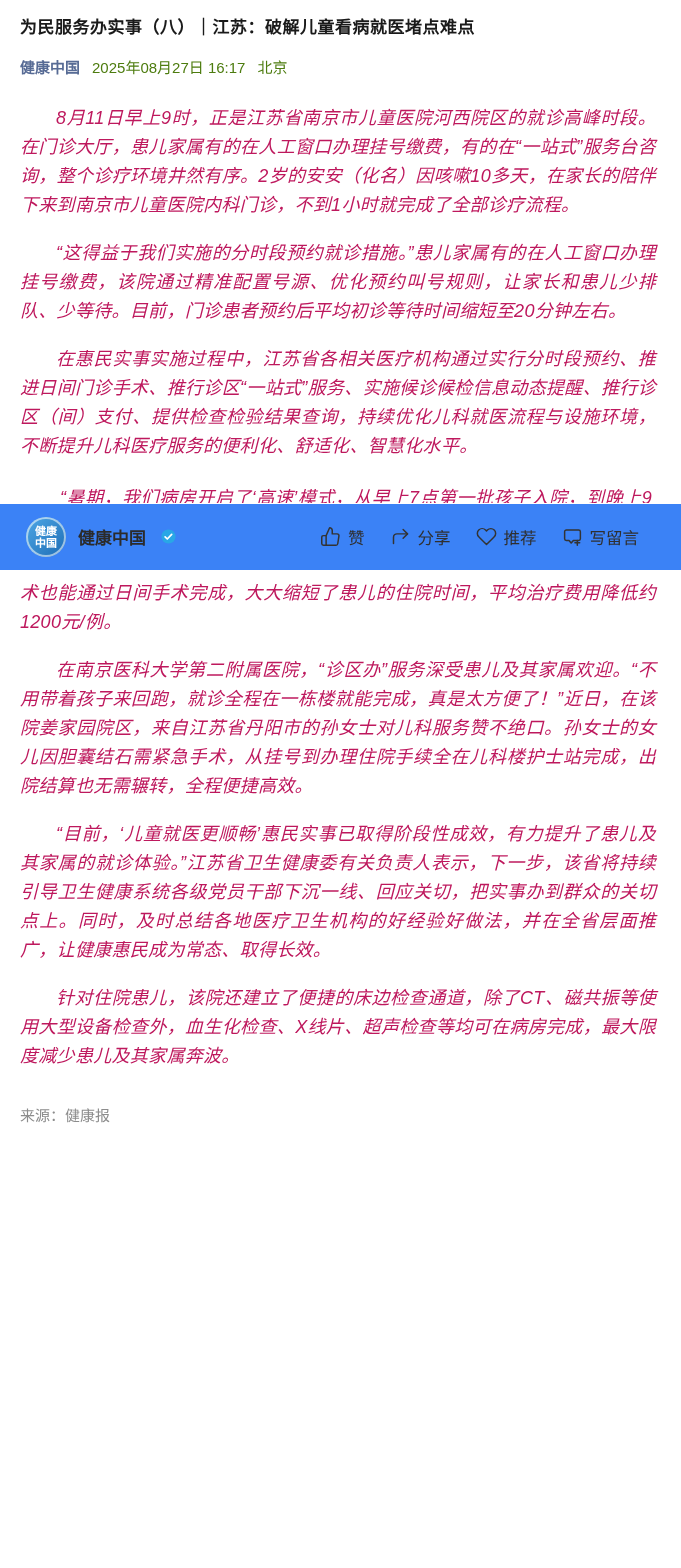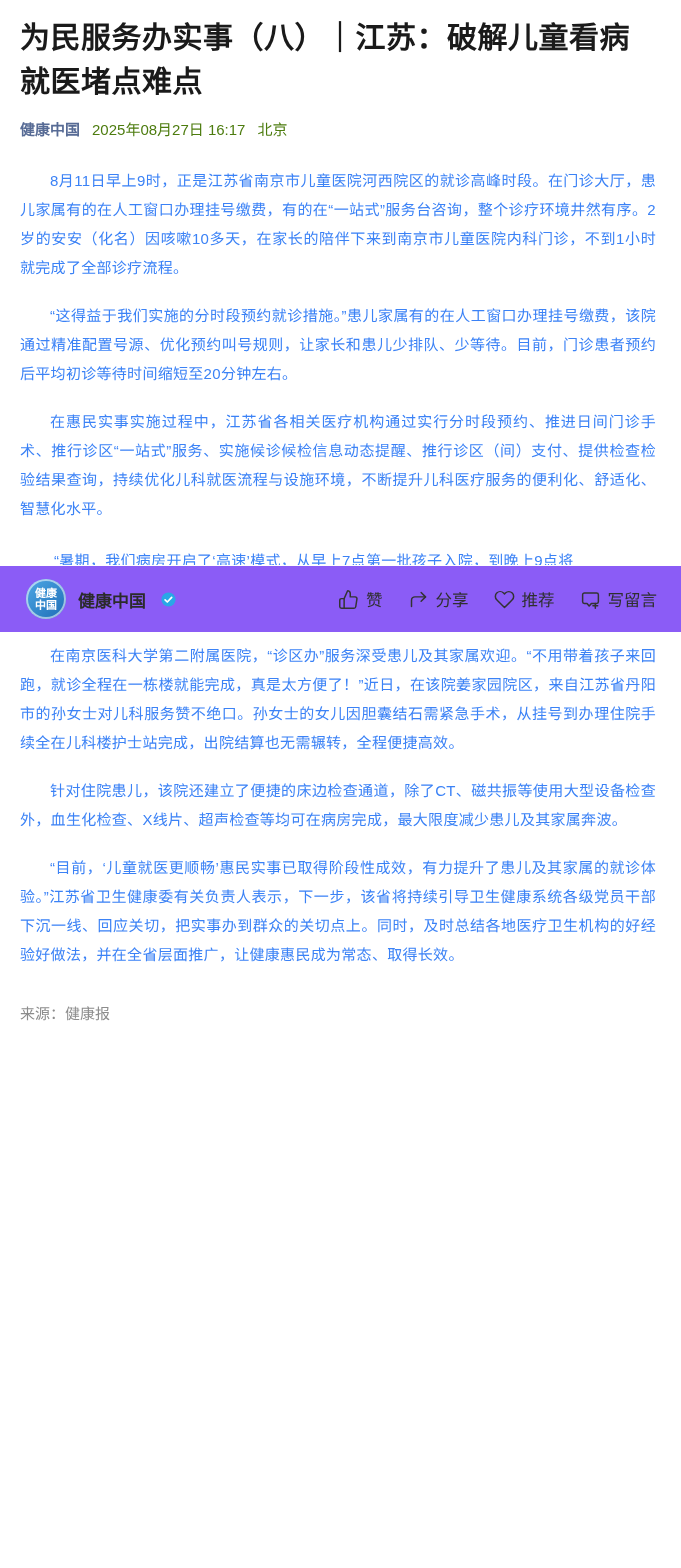--- a/index.html
+++ b/index.html
@@ -5,49 +5,50 @@
   html,body{margin:0;padding:0;background:#fff;}
   .page{
     position:relative;
     width:681px;height:1568px;
     overflow:hidden;
     background:#fff;
     font-family:"Liberation Sans","DejaVu Sans",sans-serif;
   }
   .title{
     margin:16px 26px 0 20px;
-    font-size:30px;line-height:1.45;font-weight:700;
+    font-size:17px;line-height:1.45;font-weight:700;
     color:#1a1a1a;letter-spacing:.5px;
   }
   .byline{
     margin:15px 20px 0 20px;
     display:flex;align-items:center;gap:12px;
     font-size:15px;
   }
   .account-link{color:#576b95;font-weight:600;cursor:pointer;}
   .meta{color:#4d7c0f;}
   .body-text{
     margin:0 25px 0 20px;
-    font-size:15px;line-height:29px;
-    color:#3b82f6;text-align:justify;
+    font-size:18px;line-height:29px;
+    color:#be185d;text-align:justify;
     letter-spacing:.3px;
+    font-style:italic;
   }
   .section-a{margin-top:27px;}
   .para{margin:0 0 19px 0;text-indent:2em;}
   .para.no-indent{text-indent:0;}
   .clip-line{height:23px;overflow:hidden;}
   .clip-line .para{margin:4px;}
   .toolbar{
     position:relative;
     width:681px;height:66px;
     margin:1px 0 9px 0;
-    background:#8b5cf6;
+    background:#3b82f6;
     display:flex;align-items:center;
     box-sizing:border-box;
-    padding:0 24px 0 26px;
+    padding:0 42px 0 26px;
   }
   .tb-left{display:flex;align-items:center;gap:12px;min-width:0;}
   .avatar{
     width:40px;height:40px;border-radius:50%;
     background:linear-gradient(135deg,#4ea8e6 0%,#1d6cb5 100%);
     display:flex;flex-direction:column;align-items:center;justify-content:center;
     color:#fff;font-size:11px;line-height:12px;font-weight:700;
     box-shadow:inset 0 0 0 2px rgba(255,255,255,.55);
     cursor:pointer;flex:none;
   }
@@ -125,23 +126,24 @@
           <path d="M21 14.5a2 2 0 0 1-2 2h-6l-2.5 3-2.5-3H5a2 2 0 0 1-2-2v-8a2 2 0 0 1 2-2h14a2 2 0 0 1 2 2z"></path>
           <line x1="17.5" y1="16.5" x2="17.5" y2="22"></line>
           <line x1="14.8" y1="19.2" x2="20.2" y2="19.2"></line>
         </svg>
         <span class="lbl">写留言</span>
       </div>
     </div>
   </div>
 
   <div class="body-text">
+    <p class="para no-indent">术也能通过日间手术完成，大大缩短了患儿的住院时间，平均治疗费用降低约1200元/例。</p>
     <p class="para">在南京医科大学第二附属医院，“诊区办”服务深受患儿及其家属欢迎。“不用带着孩子来回跑，就诊全程在一栋楼就能完成，真是太方便了！”近日，在该院姜家园院区，来自江苏省丹阳市的孙女士对儿科服务赞不绝口。孙女士的女儿因胆囊结石需紧急手术，从挂号到办理住院手续全在儿科楼护士站完成，出院结算也无需辗转，全程便捷高效。</p>
+    <p class="para">“目前，‘儿童就医更顺畅’惠民实事已取得阶段性成效，有力提升了患儿及其家属的就诊体验。”江苏省卫生健康委有关负责人表示，下一步，该省将持续引导卫生健康系统各级党员干部下沉一线、回应关切，把实事办到群众的关切点上。同时，及时总结各地医疗卫生机构的好经验好做法，并在全省层面推广，让健康惠民成为常态、取得长效。</p>
     <p class="para">针对住院患儿，该院还建立了便捷的床边检查通道，除了CT、磁共振等使用大型设备检查外，血生化检查、X线片、超声检查等均可在病房完成，最大限度减少患儿及其家属奔波。</p>
-    <p class="para">“目前，‘儿童就医更顺畅’惠民实事已取得阶段性成效，有力提升了患儿及其家属的就诊体验。”江苏省卫生健康委有关负责人表示，下一步，该省将持续引导卫生健康系统各级党员干部下沉一线、回应关切，把实事办到群众的关切点上。同时，及时总结各地医疗卫生机构的好经验好做法，并在全省层面推广，让健康惠民成为常态、取得长效。</p>
   </div>
 
   <div class="footer">
     <div>来源：健康报</div>
 
   </div>
 
 </div>
 
 </body></html>

